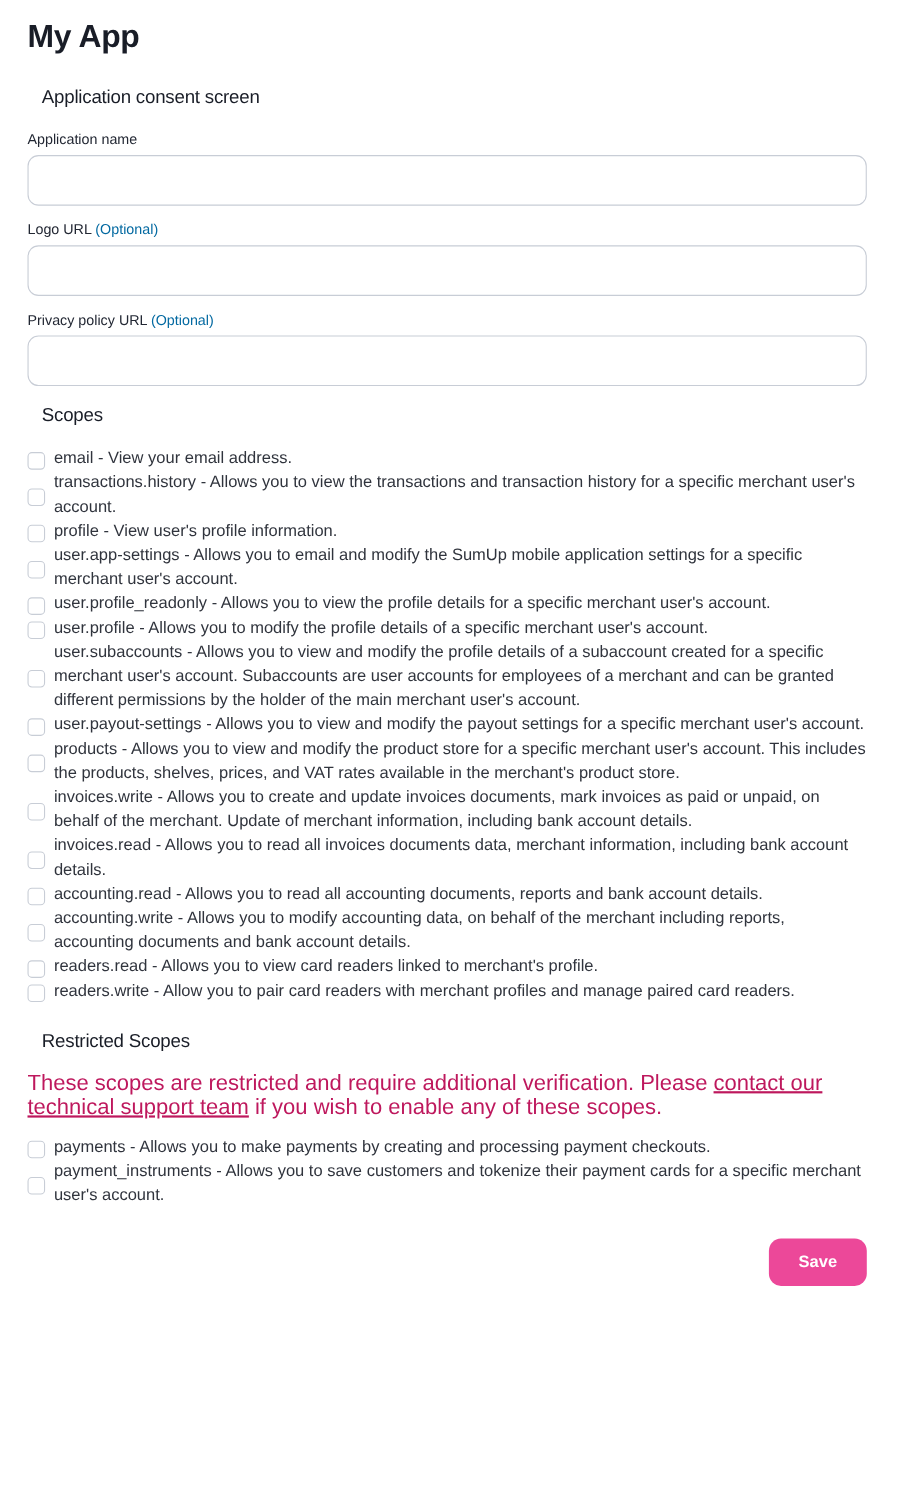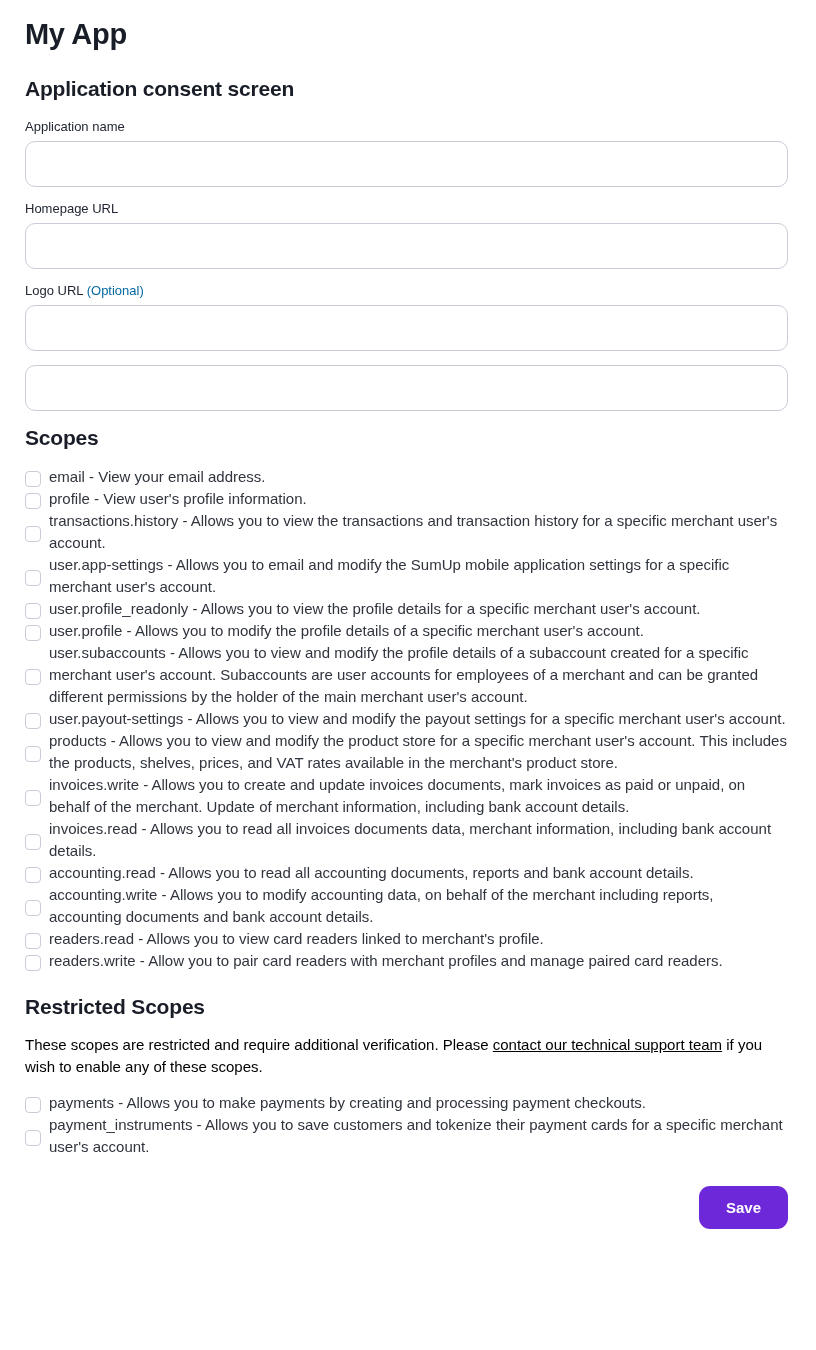--- a/index.html
+++ b/index.html
@@ -15,24 +15,24 @@
 
   h1.app-title {
     margin: 0 0 24px 0;
     font-size: 29px;
     line-height: 36px;
     font-weight: 700;
     color: #191d27;
     letter-spacing: -0.3px;
   }
   h2.section-title {
-    margin: 0 0 17px 0;
-    font-size: 21px;
+    margin: 0 0 17px 13px;
+    font-size: 17px;
     line-height: 26px;
-    font-weight: 700;
+    font-weight: 400;
     color: #191d27;
     letter-spacing: -0.2px;
   }
   h2.scopes-title { margin-top: 10px; margin-bottom: 15px; }
   h2.restricted-title { margin-top: 22px; margin-bottom: 14px; }
 
   .field { margin-bottom: 14px; }
   .field-label {
     display: block;
     font-size: 13px;
@@ -72,39 +72,39 @@
     margin: 3px 8px 0 0;
     border: 1px solid #c8cdd6;
     border-radius: 4px;
     background: #ffffff;
     cursor: pointer;
   }
   .scope-text { flex: 1 1 auto; }
 
   .restricted-intro {
     margin: 0 0 14px 0;
-    font-size: 15px;
+    font-size: 20px;
     line-height: 22px;
-    color: #000000;
+    color: #be185d;
     max-width: 745px;
   }
   .support-link {
     color: inherit;
     text-decoration: underline;
     cursor: pointer;
   }
 
   .actions-row {
     display: flex;
     justify-content: flex-end;
     margin-top: 28px;
   }
   .save-button {
     border: none;
-    background: #6d28d9;
+    background: #ec4899;
     color: #ffffff;
     font-family: "Liberation Sans", sans-serif;
     font-size: 15px;
     font-weight: 700;
     padding: 13px 27px;
     border-radius: 11px;
     cursor: pointer;
   }
 </style>
 </head>
@@ -114,49 +114,46 @@
 
   <h1 class="app-title">My App</h1>
 
   <h2 class="section-title">Application consent screen</h2>
 
   <div class="field">
     <label class="field-label"><span>Application name</span></label>
     <input class="text-input" type="text" value="" style="">
   </div>
 
-  <div class="field">
-    <label class="field-label"><span>Homepage URL</span></label>
-    <input class="text-input" type="text" value="" style="">
-  </div>
 
   <div class="field">
     <label class="field-label"><span>Logo URL</span> <span class="optional-suffix">(Optional)</span></label>
     <input class="text-input" type="text" value="" style="">
   </div>
 
 
   <div class="field">
+    <label class="field-label"><span>Privacy policy URL</span> <span class="optional-suffix">(Optional)</span></label>
     <input class="text-input" type="text" value="" style="">
   </div>
 
   <h2 class="section-title scopes-title">Scopes</h2>
 
   <ul class="scope-list">
     <li class="scope-item">
       <input type="checkbox" class="checkbox" style="">
       <span class="scope-text">email - View your email address.</span>
     </li>
     <li class="scope-item">
       <input type="checkbox" class="checkbox" style="">
+      <span class="scope-text">transactions.history - Allows you to view the transactions and transaction history for a specific merchant user's account.</span>
+    </li>
+    <li class="scope-item">
+      <input type="checkbox" class="checkbox" style="">
       <span class="scope-text">profile - View user's profile information.</span>
-    </li>
-    <li class="scope-item">
-      <input type="checkbox" class="checkbox" style="">
-      <span class="scope-text">transactions.history - Allows you to view the transactions and transaction history for a specific merchant user's account.</span>
     </li>
     <li class="scope-item">
       <input type="checkbox" class="checkbox" style="">
       <span class="scope-text">user.app-settings - Allows you to email and modify the SumUp mobile application settings for a specific merchant user's account.</span>
     </li>
     <li class="scope-item">
       <input type="checkbox" class="checkbox" style="">
       <span class="scope-text">user.profile_readonly - Allows you to view the profile details for a specific merchant user's account.</span>
     </li>
     <li class="scope-item">

